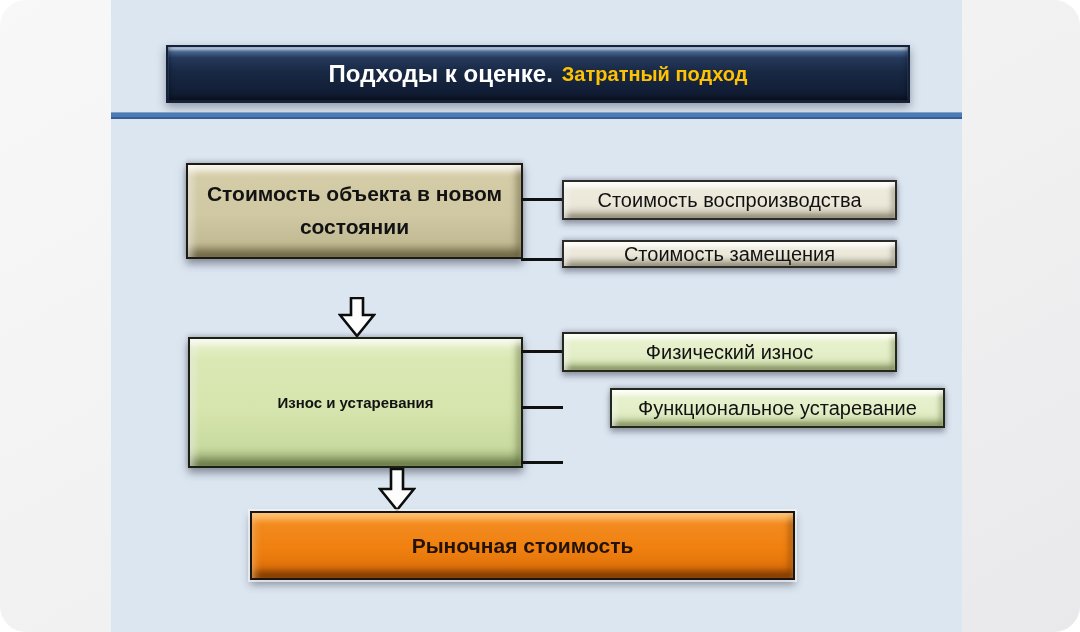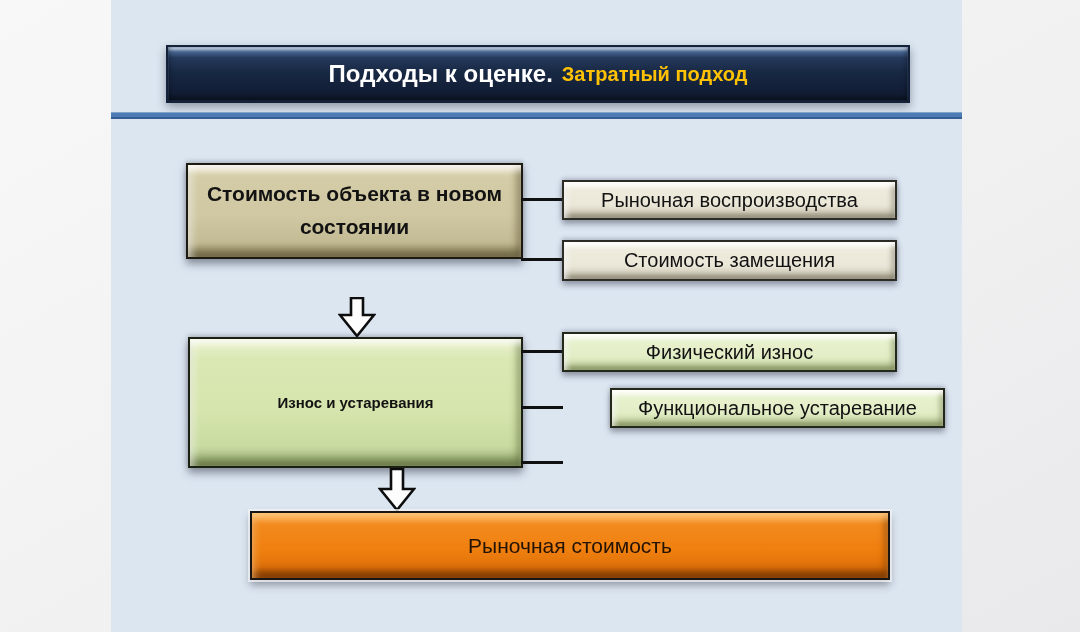--- a/index.html
+++ b/index.html
@@ -2,20 +2,21 @@
 <html><head>
 <meta charset="utf-8">
 <style>
   html, body { margin: 0; padding: 0; background: #ffffff; }
   .stage {
     position: relative;
     width: 1080px; height: 632px;
     overflow: hidden;
     background: linear-gradient(150deg, #f8f8f8 0%, #f1f1f2 55%, #e9e9eb 100%);
     font-family: "Liberation Sans", sans-serif;
+    border-radius: 26px;
   }
   .panel {
     position: absolute; left: 111px; top: 0; width: 851px; height: 632px;
     background: #dce6f1;
   }
   
   .titlebar {
     position: absolute; left: 166px; top: 45px; width: 744px; height: 58px;
     box-sizing: border-box;
     border: 2px solid #14213a;
@@ -83,30 +84,30 @@
     border: 2px solid #242819;
     background: linear-gradient(180deg, #f2f8de 0%, #e7f1cd 22%, #e3eec7 60%, #d7e4b6 85%, #b3c391 100%);
     box-shadow: 0 4px 6px rgba(48,54,70,.45), 0 -2px 4px rgba(48,54,70,.22),
                 inset 0 6px 5px -2px rgba(255,255,255,.92),
                 inset 6px 0 5px -2px rgba(255,255,255,.55),
                 inset -6px 0 5px -2px rgba(104,118,66,.38),
                 inset 0 -7px 6px -2px rgba(88,102,52,.52);
     font-size: 20px; font-weight: normal;
   }
   .box-market {
-    left: 250px; top: 511px; width: 640px; height: 69px;
+    left: 250px; top: 511px; width: 545px; height: 69px;
     border: 2px solid #1a1510;
     background: linear-gradient(180deg, #f9a749 0%, #f28a1e 18%, #f0800f 55%, #e0720a 84%, #9c4f06 100%);
     box-shadow: 0 0 0 2px rgba(242,244,248,.75),
                 0 5px 8px rgba(48,50,62,.45),
                 inset 0 8px 7px -3px rgba(255,205,130,.85),
                 inset 7px 0 6px -3px rgba(255,185,105,.50),
                 inset -7px 0 6px -3px rgba(130,60,0,.50),
                 inset 0 -10px 9px -3px rgba(110,48,0,.65);
-    color: #241303; font-size: 21px; font-weight: normal;
+    color: #241303; font-size: 21px; font-weight: bold;
   }
 
   
   .connector { position: absolute; height: 3px; width: 42px; left: 521px; background: #101010; }
   .arrow-svg { position: absolute; }
 </style>
 </head>
 <body>
 
 <div class="stage">
@@ -118,25 +119,25 @@
   </div>
 
   <div class="divider"></div>
 
   <div class="box box-new">
     <span>Стоимость объекта в новом состоянии</span>
   </div>
 
   <div class="connector" style="top:198px;"></div>
   <div class="box box-cream" style="top:180px; height:40px;">
-    <span>Рыночная воспроизводства</span>
+    <span>Стоимость воспроизводства</span>
   </div>
 
   <div class="connector" style="top:258px;"></div>
-  <div class="box box-cream" style="top:240px; height:41px;">
+  <div class="box box-cream" style="top:240px; height:28px;">
     <span>Стоимость замещения</span>
   </div>
 
   <svg class="arrow-svg" style="left:338px; top:297px;" width="38" height="40" viewBox="0 0 38 40">
     <path d="M13 1 H25 V18 H36 L19 39 L2 18 H13 Z" fill="#fdfdfd" stroke="#0d0d0d" stroke-width="2.6"></path>
   </svg>
 
   <div class="box box-wear">
     <span>Износ и устаревания</span>
   </div>

